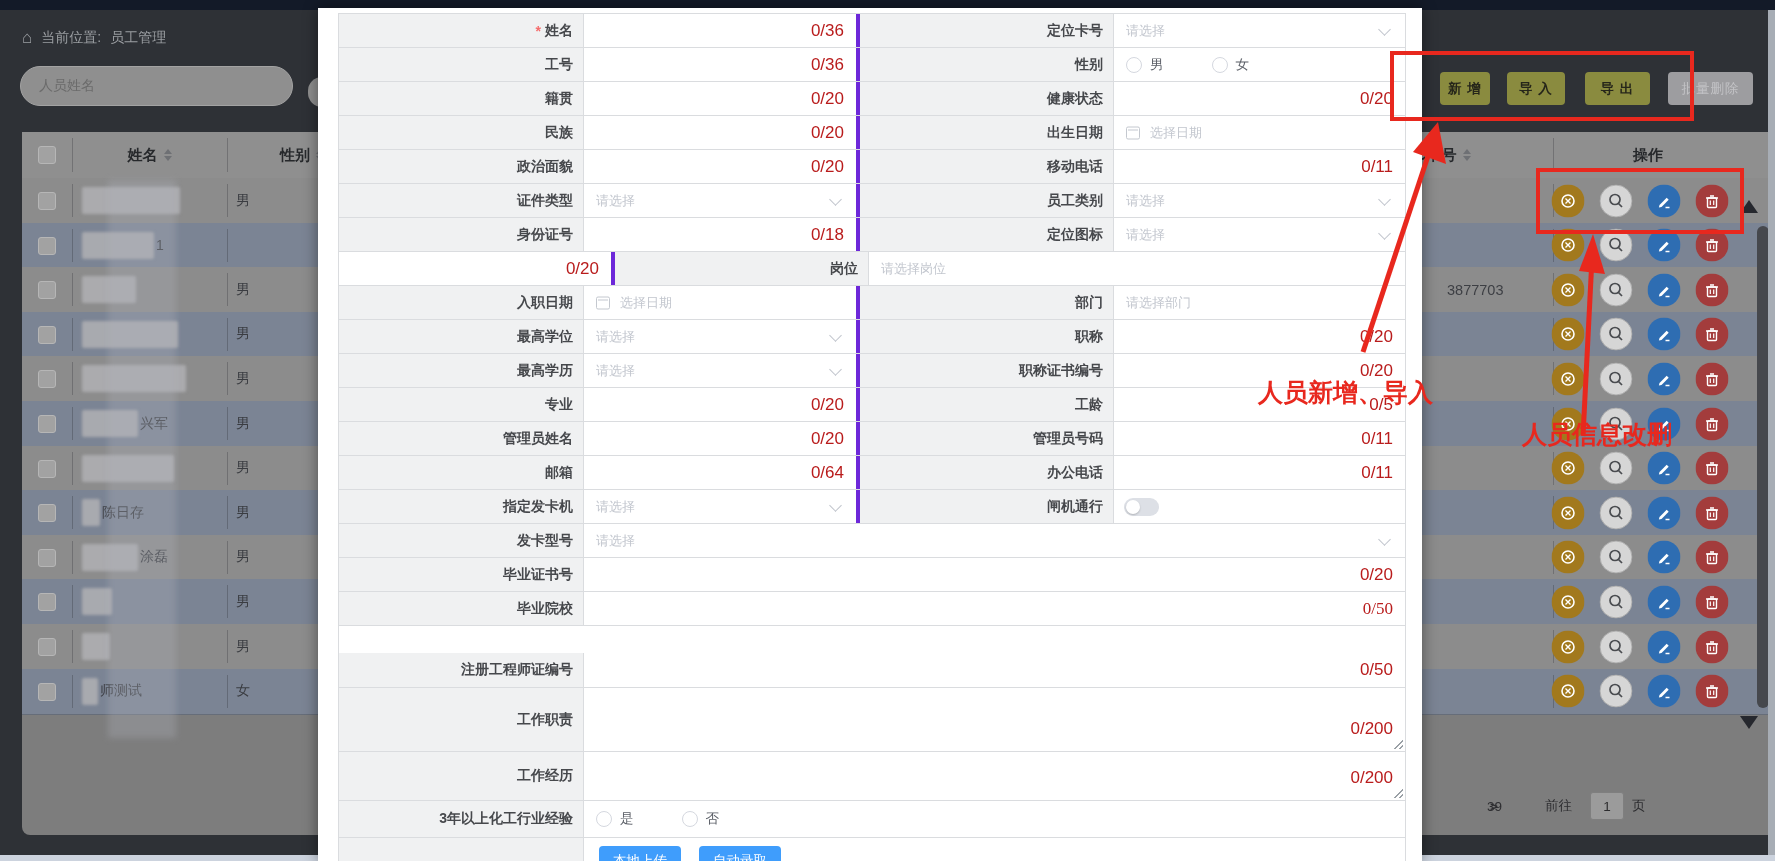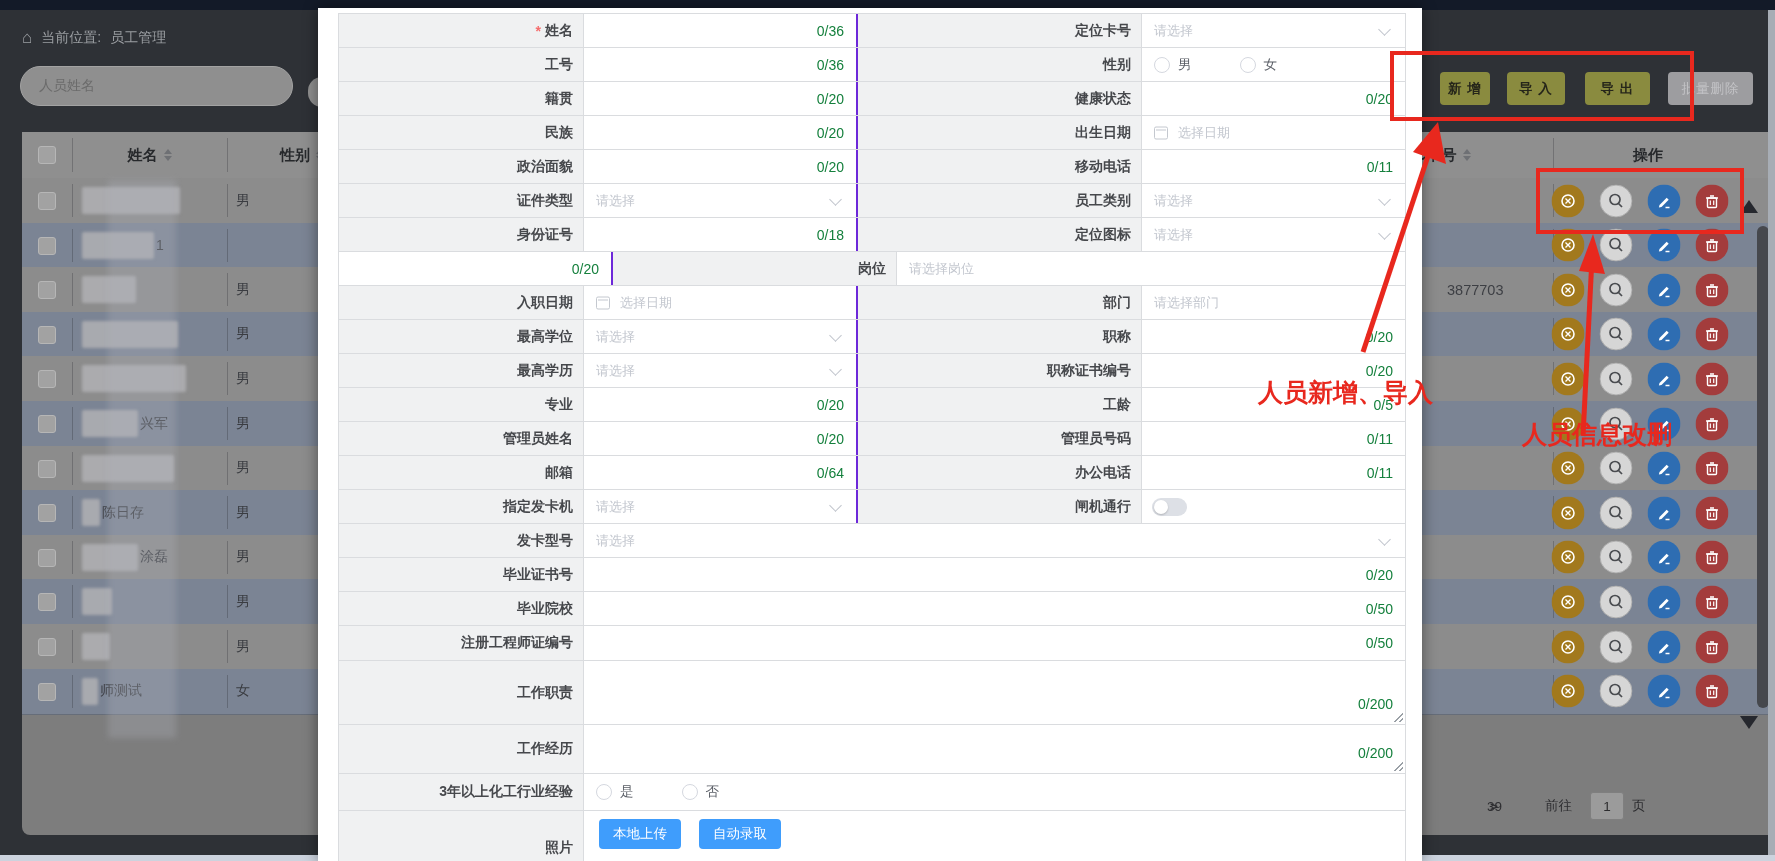--- a/index.html
+++ b/index.html
@@ -44,25 +44,25 @@
   .pag{top:793px;height:26px;display:flex;align-items:center;font-size:13.5px;color:#2e2e31;}
   .goto-box{width:32px;height:26px;background:#9b9b9b;border:1px solid #7f7f7f;border-radius:3px;
     display:flex;align-items:center;justify-content:center;color:#2c2c2e;}
   .strip{left:0;top:855px;width:1775px;height:6px;background:#ccd3de;}
   
   .modal{left:318px;top:8px;width:1104px;height:853px;background:#ffffff;box-shadow:0 0 14px rgba(0,0,0,.45);}
   .form{position:absolute;left:20px;top:5px;width:1068px;border:1px solid #dadcdf;border-bottom:none;box-sizing:border-box;}
   .frow{position:relative;display:flex;border-bottom:1px solid #dadcdf;}
   .lcell{width:245px;background:#f0f1f2;border-right:1px solid #dadcdf;display:flex;align-items:center;
     justify-content:flex-end;padding-right:10px;box-sizing:border-box;font-size:14px;font-weight:600;color:#46484c;flex:none;}
-  .lcell2{width:286px;border-left:2px solid #6d28d9;}
+  .lcell2{width:258px;border-left:4px solid #6d28d9;}
   .fcell{position:relative;width:272px;flex:none;background:#fff;}
   .fcell2{position:relative;flex:1;background:#fff;}
   .req{color:#f56c6c;margin-right:4px;font-size:14px;}
-  .cnt{position:absolute;right:12px;top:50%;transform:translateY(-50%);font-size:14px;color:#15803d;}
+  .cnt{position:absolute;right:12px;top:50%;transform:translateY(-50%);font-size:17px;color:#b91c1c;}
   .cnt-ta{top:auto;bottom:12px;transform:none;}
   .ph2{position:absolute;left:12px;top:50%;transform:translateY(-50%);font-size:13px;color:#c2c6ce;white-space:nowrap;}
   .ph-date{left:36px;}
   .chev{position:absolute;right:16px;top:50%;width:8px;height:8px;margin-top:-6px;
     border-right:1.5px solid #c0c4cc;border-bottom:1.5px solid #c0c4cc;transform:rotate(45deg);}
   .cal{position:absolute;left:12px;top:50%;transform:translateY(-50%);width:12px;height:11px;
     border:1.3px solid #c4c8cf;border-radius:2px;}
   .cal::before{content:"";position:absolute;left:1px;right:1px;top:2px;height:1.2px;background:#c4c8cf;}
   .rgroup{position:absolute;left:12px;top:0;bottom:0;display:flex;align-items:center;gap:48px;}
   .rwrap{display:flex;align-items:center;gap:8px;}
@@ -870,29 +870,29 @@
           </div>
         </div>
         <div class="frow" style="height: 33px;">
           <div class="lcell">
             <span>毕业证书号</span>
           </div>
           <div class="fcell2">
             <span class="cnt">0/20</span>
           </div>
         </div>
-        <div class="frow" style="height: 33px;">
+        <div class="frow" style="height: 33px; font-family: Liberation Serif, serif;">
           <div class="lcell">
             <span>毕业院校</span>
           </div>
           <div class="fcell2">
             <span class="cnt">0/50</span>
           </div>
         </div>
-        <div class="frow" style="height: 34px;">
+        <div class="frow" style="height: 34px; margin-top: 27px;">
           <div class="lcell">
             <span>注册工程师证编号</span>
           </div>
           <div class="fcell2">
             <span class="cnt">0/50</span>
           </div>
         </div>
         <div class="frow" style="height: 63px;">
           <div class="lcell">
             <span>工作职责</span>

